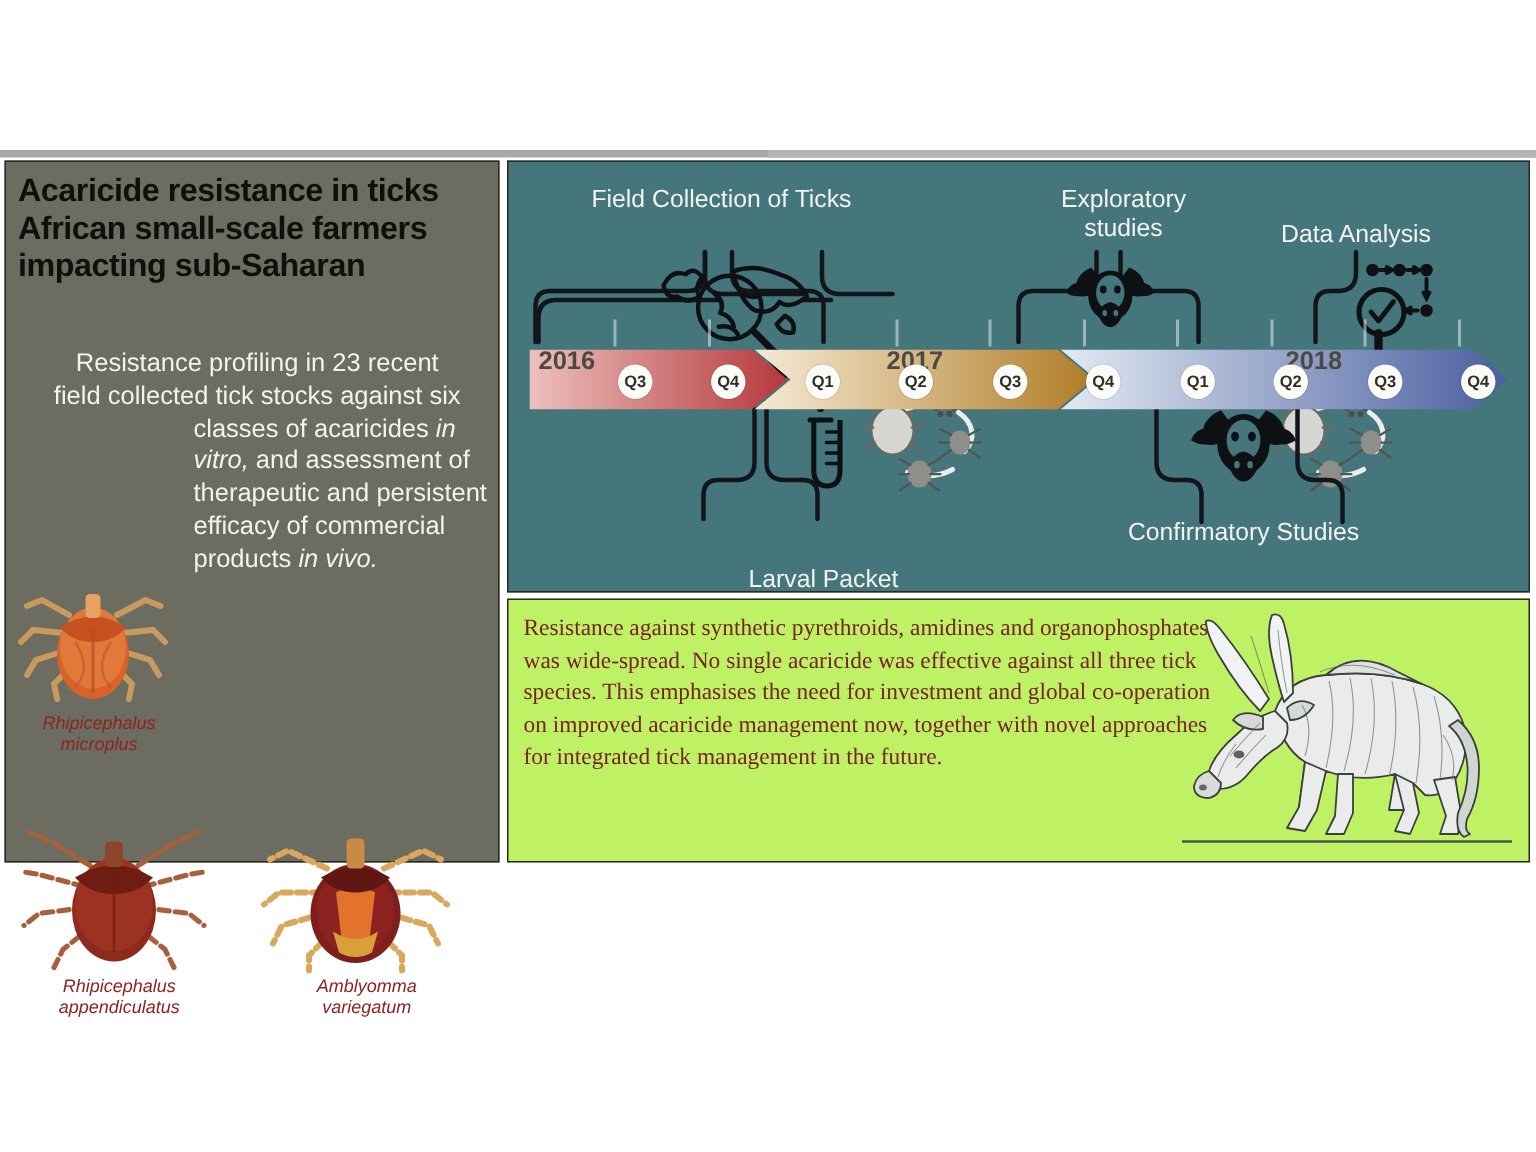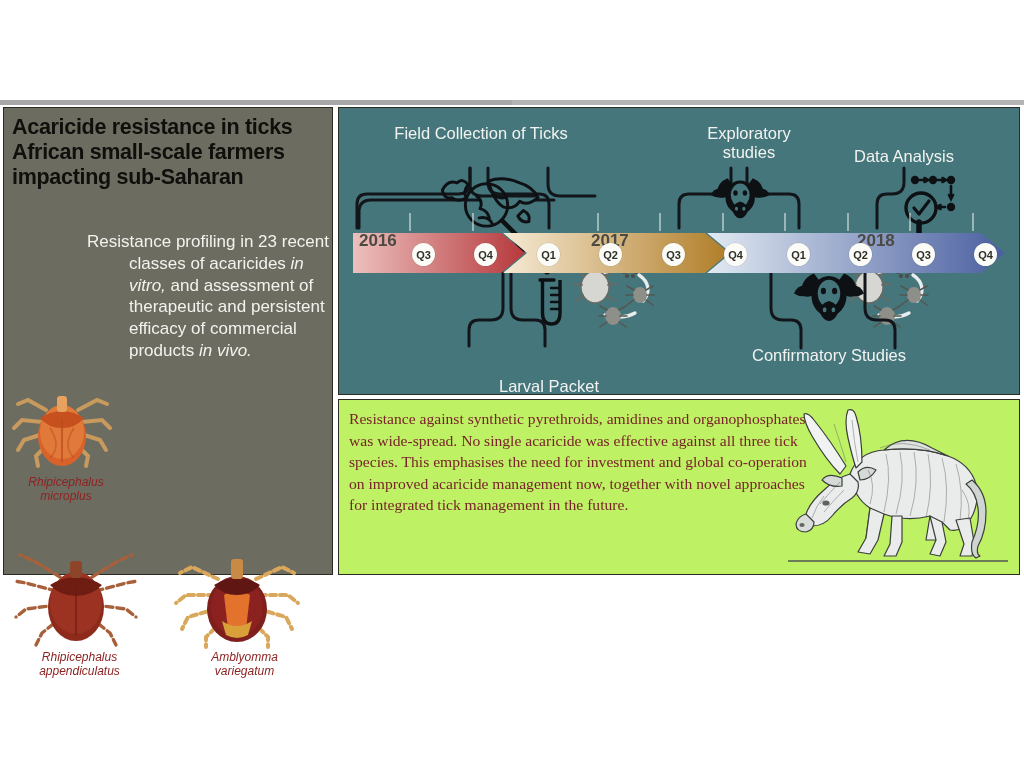--- a/index.html
+++ b/index.html
@@ -22,21 +22,21 @@
   }
   .title{
     position:absolute;left:8px;top:7px;width:316px;
     font-size:21.5px;font-weight:bold;color:#100f0c;line-height:1.16;
     letter-spacing:-0.3px;
   }
   .intro{
     position:absolute;left:10px;top:123px;width:315px;
     font-size:17px;color:#f3f2ee;line-height:1.28;text-align:right;
   }
-  .intro .l1,.intro .l2{text-align:right;}
+  .intro .l1,.intro .l2{text-align:center;}
   .intro .wrapblock{width:200px;margin-left:115px;text-align:left;}
   .intro i{font-style:italic;}
 
   
   .tickfig{position:absolute;text-align:center;}
   .tickcap{
     font-size:12px;font-style:italic;color:#8e2323;line-height:1.15;
     margin-top:2px;font-family:"Liberation Sans",sans-serif;
   }
   #tick-microplus{left:8px;top:280px;width:108px;}
@@ -97,20 +97,21 @@
   <div class="left-panel">
 
     <div class="title">
       <div>Acaricide resistance in ticks</div>
       <div>African small-scale farmers</div>
       <div>impacting sub-Saharan</div>
     </div>
 
     <div class="intro">
       <div class="l1">Resistance profiling in 23 recent</div>
+      <div class="l2">field collected tick stocks against six</div>
       <div class="wrapblock"><span>classes of acaricides </span><i>in vitro,</i><span> and assessment of therapeutic and persistent efficacy of commercial products </span><i>in vivo.</i></div>
     </div>
 
     <div class="tickfig" id="tick-microplus">
       <svg width="102" height="86" viewBox="0 0 102 86">
         <g stroke="#c89a5e" stroke-width="4" fill="none" stroke-linecap="round">
           <path d="M34 22 L16 12 L6 16"></path>
             <path d="M30 34 L10 32 L2 40"></path>
           <path d="M31 46 L12 52 L6 62"></path>
             <path d="M36 56 L24 68 L26 78"></path>

